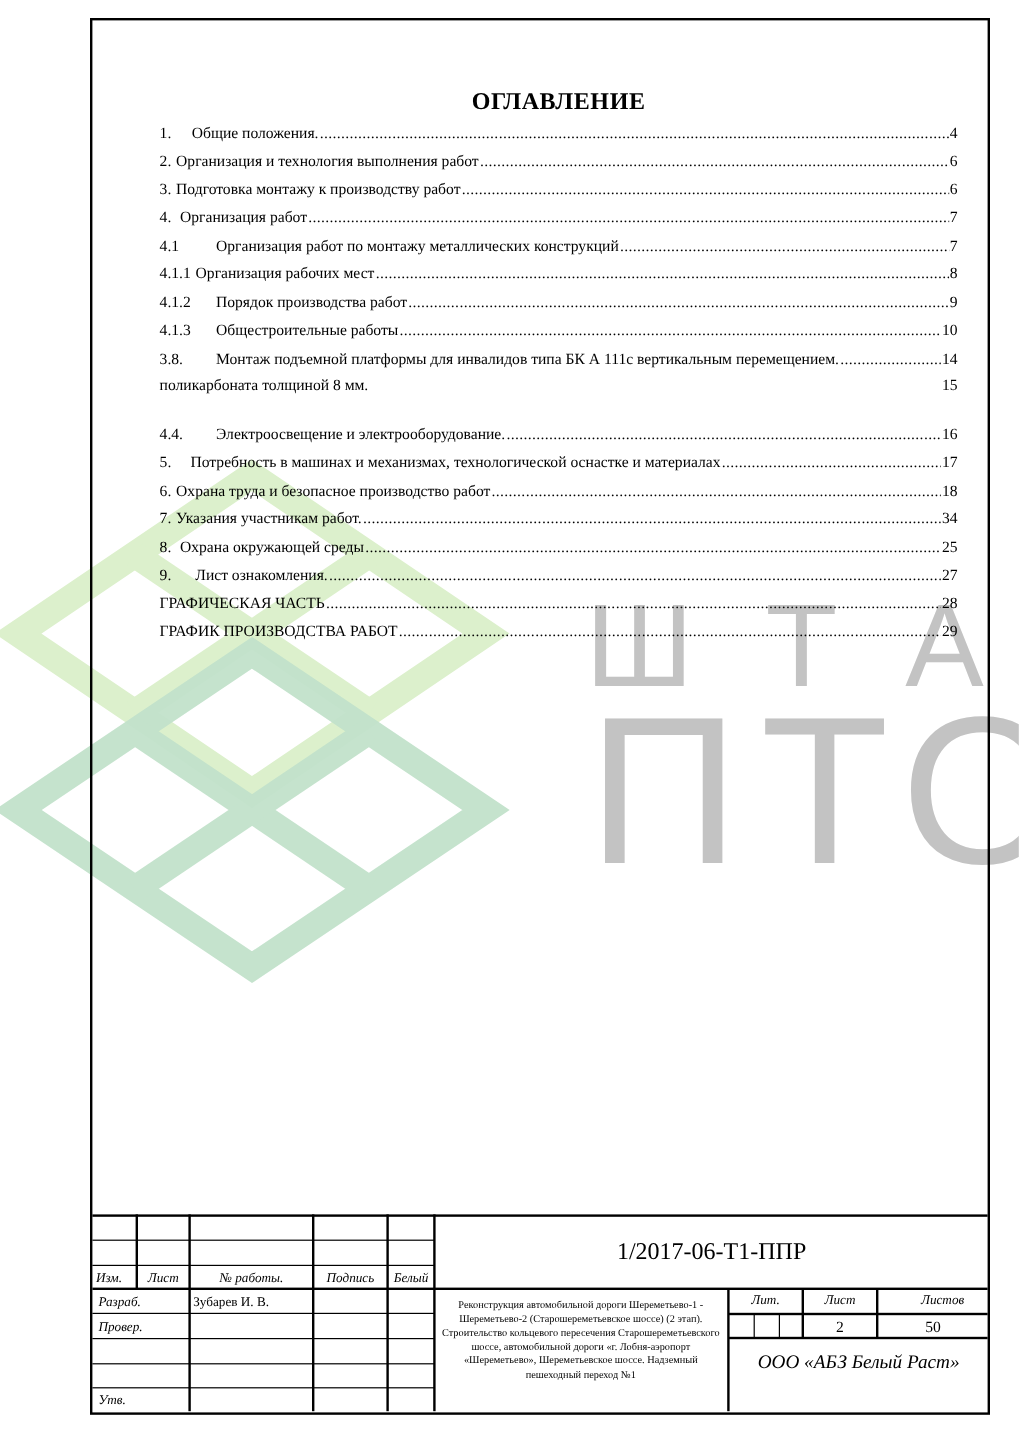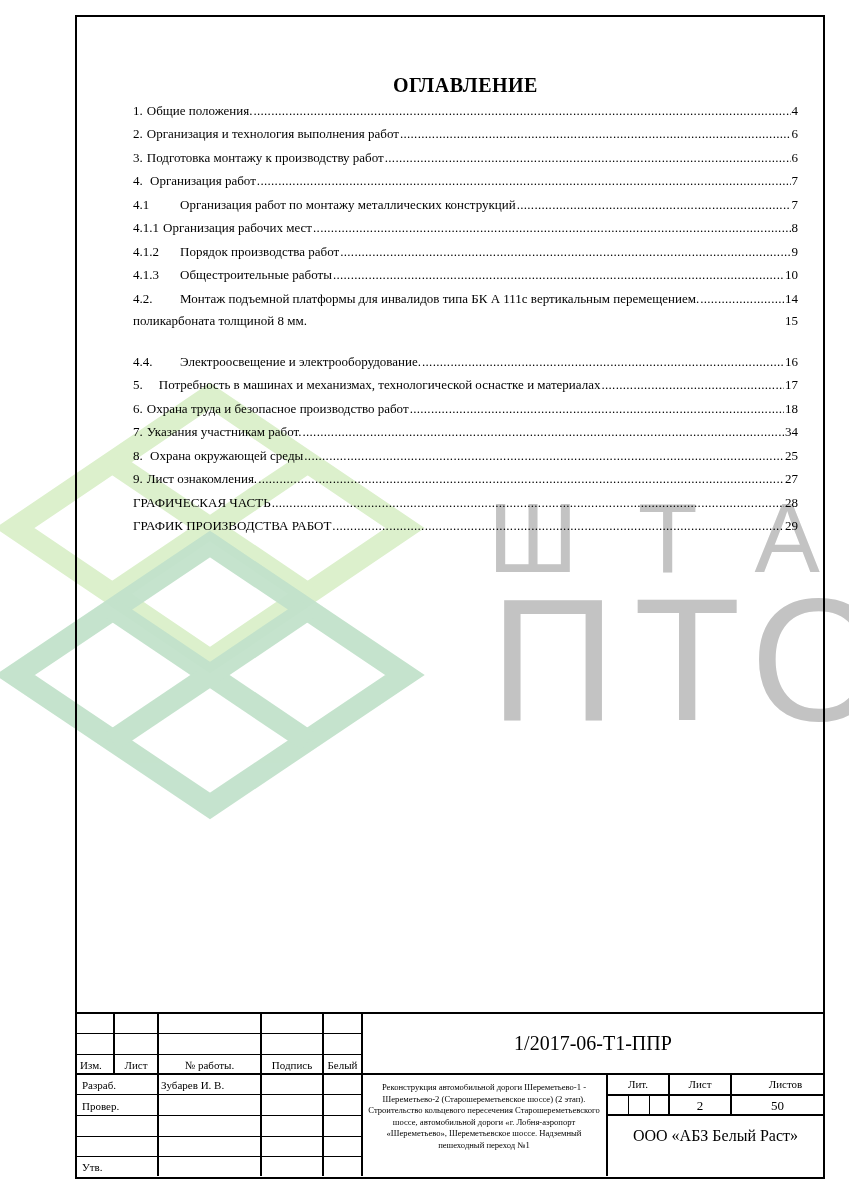--- a/index.html
+++ b/index.html
@@ -17,21 +17,21 @@
   .row .num { white-space:pre; }
   .row .num.tab { display:inline-block; width:47px; }
   .row .txt { white-space:nowrap; }
   .row .dots { flex:1; overflow:hidden; white-space:nowrap; margin:0 1px; }
   .row .dots::after { content:"........................................................................................................................................................................................................................................................"; letter-spacing:0.3px; }
   .row .pg { text-align:right; }
   .row2 { position:absolute; left:0; width:665px; font-size:13px; line-height:17px; }
   .tb { position:absolute; left:77px; top:1012px; width:746px; height:164px; z-index:3; }
   .hl, .vl { position:absolute; background:#000; }
   .cell { position:absolute; font-size:11px; line-height:20px; white-space:nowrap; }
-  .it { }
+  .it { font-style:italic; }
 </style>
 </head>
 <body>
 
 <svg class="wm" viewBox="0 0 849 1200" xmlns="http://www.w3.org/2000/svg">
 
   <g fill="none" stroke="#dcf0cc" stroke-width="22" stroke-linejoin="miter">
     <polygon points="210,396 405,528 210,660 15,528"></polygon>
     <polyline points="112,462 308,594"></polyline>
     <polyline points="308,462 112,594"></polyline>
@@ -45,21 +45,21 @@
 <div class="wm-text wm-shtab">ШТАБ</div>
 <div class="wm-text wm-pto">ПТО</div>
 
 <div class="frame"></div>
 
 <div class="toc">
   <div class="toc-title">ОГЛАВЛЕНИЕ</div>
 
   <div class="row" style="top:103px">
     <span class="num">1.</span>
-      <span class="txt" style="margin-left:4px">Общие положения. </span>
+      <span class="txt" style="margin-left:17px">Общие положения. </span>
       <span class="dots"></span>
       <span class="pg">4</span>
   </div>
   <div class="row" style="top:126px">
     <span class="num">2.</span>
       <span class="txt" style="margin-left:4px">Организация и технология выполнения работ</span>
       <span class="dots"></span>
       <span class="pg">6</span>
   </div>
   <div class="row" style="top:150px">
@@ -92,21 +92,21 @@
       <span class="dots"></span>
       <span class="pg">9</span>
   </div>
   <div class="row" style="top:267px">
     <span class="num tab">4.1.3</span>
       <span class="txt">Общестроительные работы </span>
       <span class="dots"></span>
       <span class="pg">10</span>
   </div>
   <div class="row" style="top:291px">
-    <span class="num tab">4.2.</span>
+    <span class="num tab">3.8.</span>
       <span class="txt">Монтаж подъемной платформы для инвалидов типа БК А 111с вертикальным перемещением. </span>
       <span class="dots"></span>
       <span class="pg">14</span>
   </div>
   <div class="row2" style="top:312px">
     <div style="display:flex">
         <span class="txt">поликарбоната толщиной 8 мм.</span>
         <span class="dots" style="flex:1;overflow:hidden;white-space:nowrap"></span>
         <span class="pg">15</span>
       </div>
@@ -136,21 +136,21 @@
       <span class="pg">34</span>
   </div>
   <div class="row" style="top:448px">
     <span class="num">8. </span>
       <span class="txt" style="margin-left:4px">Охрана окружающей среды </span>
       <span class="dots"></span>
       <span class="pg">25</span>
   </div>
   <div class="row" style="top:471px">
     <span class="num">9.</span>
-      <span class="txt" style="margin-left:4px">Лист ознакомления. </span>
+      <span class="txt" style="margin-left:20px">Лист ознакомления. </span>
       <span class="dots"></span>
       <span class="pg">27</span>
   </div>
   <div class="row" style="top:495px">
     <span class="txt">ГРАФИЧЕСКАЯ ЧАСТЬ</span>
       <span class="dots"></span>
       <span class="pg">28</span>
   </div>
   <div class="row" style="top:518px">
     <span class="txt">ГРАФИК ПРОИЗВОДСТВА РАБОТ</span>

